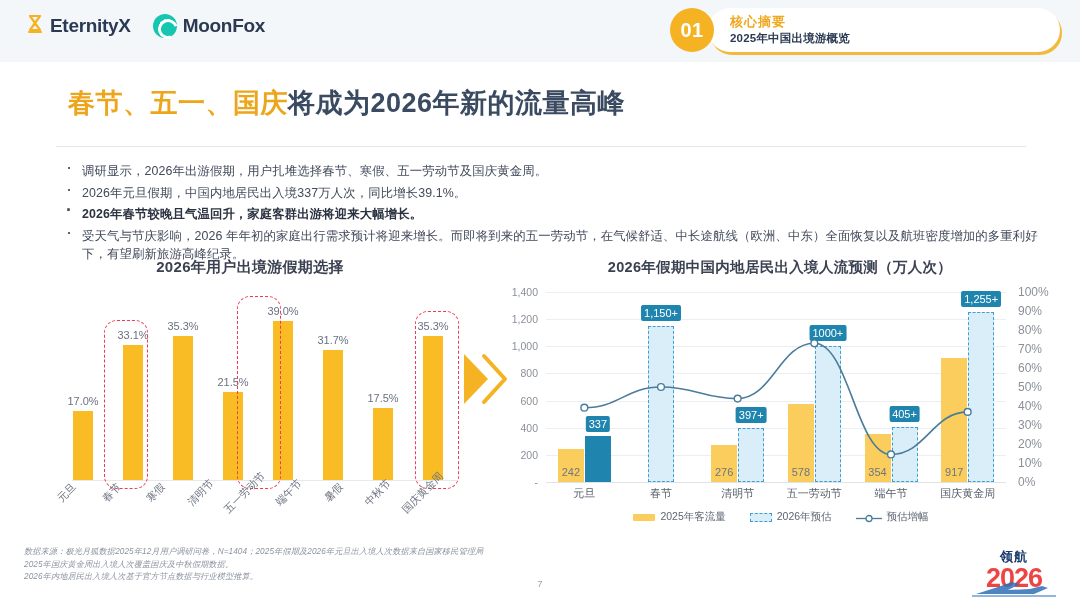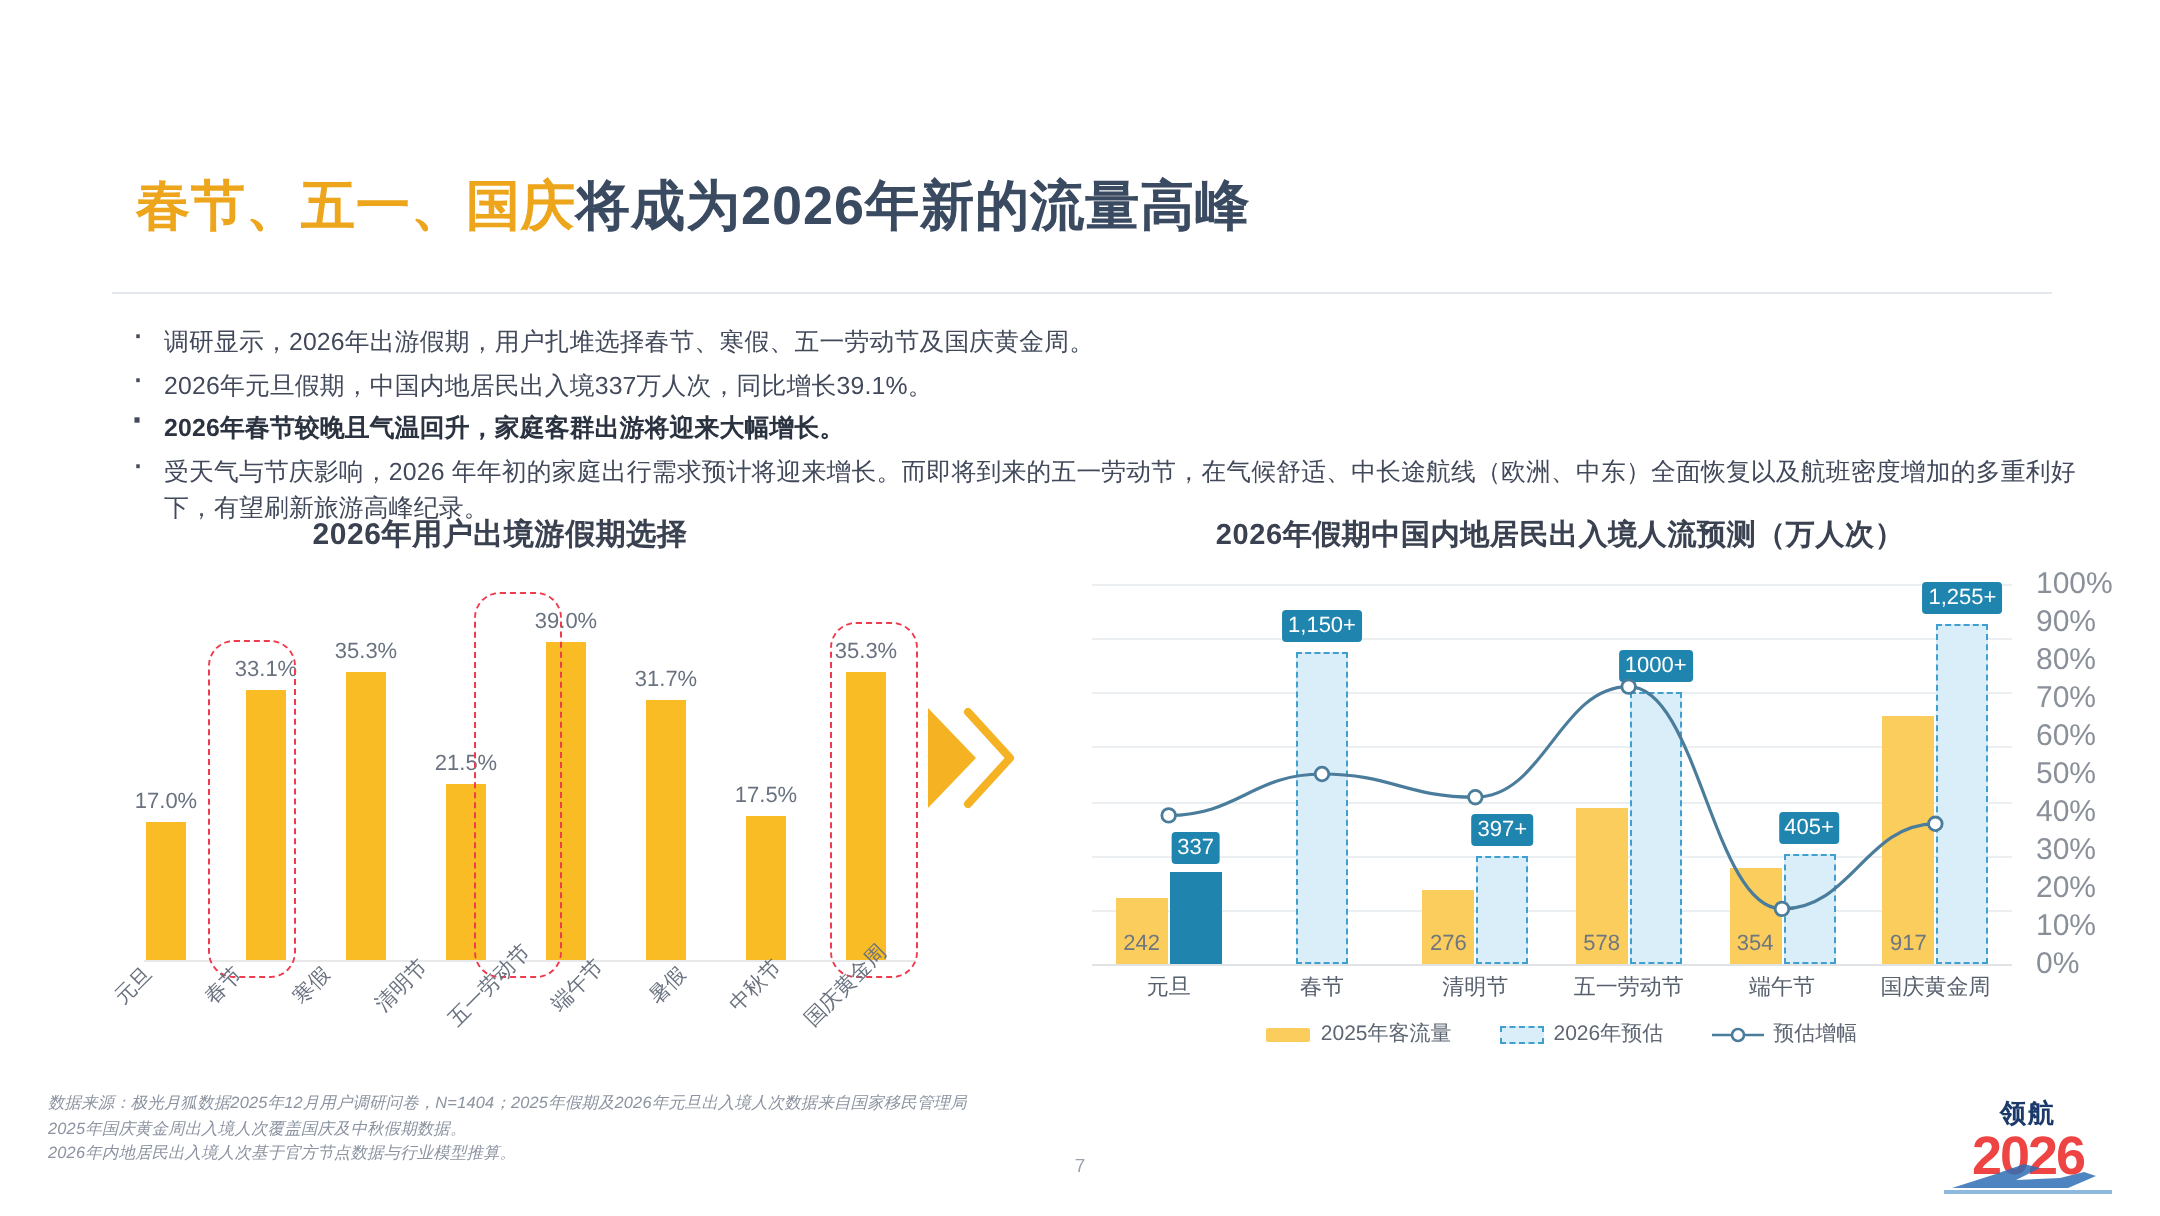--- a/index.html
+++ b/index.html
@@ -98,21 +98,21 @@
   .arrow{position:absolute;left:458px;top:348px;width:54px;height:62px;}
 
   
   .plotR{position:absolute;left:46px;top:34px;width:460px;height:190px;}
   .gridR{position:absolute;inset:0;}
   .gline{position:absolute;left:0;width:460px;height:1px;background:#eceff1;}
   .gline.base{background:#dfe3e6;}
   .yaxisR{position:absolute;left:0;top:34px;width:44px;height:190px;}
   .ytick{position:absolute;right:6px;font-size:10.5px;color:#8a9099;transform:translateY(-50%);text-align:right;}
   .yaxisR2{position:absolute;left:512px;top:34px;width:46px;height:190px;}
-  .ytick2{position:absolute;left:6px;font-size:15px;color:#8a9099;transform:translateY(-50%);}
+  .ytick2{position:absolute;left:6px;font-size:12px;color:#8a9099;transform:translateY(-50%);}
   .barsR{position:absolute;left:0;bottom:0;width:460px;height:190px;display:flex;}
   .grpR{flex:1;position:relative;display:flex;justify-content:center;align-items:flex-end;gap:1px;}
   .bar25{width:26px;background:#fbcd5c;position:relative;}
   .bar26{width:26px;background:#daeef9;border:1.4px dashed #3f9fd0;box-sizing:border-box;position:relative;}
   .bar26.solid{background:#1f85ae;border:none;}
   .v25{
     position:absolute;left:50%;transform:translateX(-50%);bottom:4px;
     font-size:11px;color:#6e7680;white-space:nowrap;
   }
   .v26{
@@ -140,20 +140,46 @@
   .footlogo{position:absolute;right:14px;top:548px;width:104px;height:52px;}
   .fl-t{position:absolute;left:50%;transform:translateX(-50%);top:0;font-size:13px;font-weight:bold;color:#1b3a6b;letter-spacing:1px;}
   .fl-y{position:absolute;left:50%;transform:translateX(-50%);top:15px;font-size:27px;font-weight:bold;color:#ef4444;letter-spacing:-1px;}
   .fl-p{position:absolute;left:6px;top:30px;}
 </style>
 </head>
 <body>
 
 <div class="slide">
 
+  <div class="header">
+    <div class="brandrow">
+      <div class="logo-eternity">
+        <span class="hourglass">
+          <svg width="16" height="22" viewBox="0 0 16 22">
+            <path d="M3 1 H13 L8 8 L13 15 H3 L8 8 Z" fill="none" stroke="#f5b324" stroke-width="2.2" stroke-linejoin="round"></path>
+            <path d="M2 17 H14" stroke="#f5b324" stroke-width="2.2" stroke-linecap="round"></path>
+          </svg>
+        </span>
+        <span class="brand-text">EternityX</span>
+      </div>
+      <div class="logo-moonfox">
+        <span class="moon-circle"></span>
+        <span class="brand-text">MoonFox</span>
+      </div>
+    </div>
+
+    <div class="badge">
+      <div class="badge-bar"></div>
+      <div class="badge-txt">
+        <div class="badge-t1">核心摘要</div>
+        <div class="badge-t2">2025年中国出境游概览</div>
+      </div>
+      <div class="badge-circle">01</div>
+    </div>
+  </div>
 
   <div class="title">
     <span class="hl">春节、五一、国庆</span><span>将成为2026年新的流量高峰</span>
   </div>
   <div class="rule"></div>
 
   <div class="bullets">
     <div class="bullet">调研显示，2026年出游假期，用户扎堆选择春节、寒假、五一劳动节及国庆黄金周。</div>
     <div class="bullet">2026年元旦假期，中国内地居民出入境337万人次，同比增长39.1%。</div>
     <div class="bullet bold">2026年春节较晚且气温回升，家庭客群出游将迎来大幅增长。</div>
@@ -237,20 +263,30 @@
 
   <div class="arrow">
     <svg width="54" height="62" viewBox="0 0 54 62">
       <path d="M6 6 L30 31 L6 56 Z" fill="#f5b324"></path>
       <path d="M26 8 L47 31 L26 54" fill="none" stroke="#f5b324" stroke-width="4" stroke-linejoin="round" stroke-linecap="round"></path>
     </svg>
   </div>
 
   <div class="chart-right">
     <div class="ctitle ctitle-r">2026年假期中国内地居民出入境人流预测（万人次）</div>
+    <div class="yaxisR" id="yaxisR">
+        <div class="ytick" style="top: 0px;">1,400</div>
+        <div class="ytick" style="top: 27.1429px;">1,200</div>
+        <div class="ytick" style="top: 54.2857px;">1,000</div>
+        <div class="ytick" style="top: 81.4286px;">800</div>
+        <div class="ytick" style="top: 108.571px;">600</div>
+        <div class="ytick" style="top: 135.714px;">400</div>
+        <div class="ytick" style="top: 162.857px;">200</div>
+        <div class="ytick" style="top: 190px;">-</div>
+      </div>
     <div class="yaxisR2" id="yaxisR2">
         <div class="ytick2" style="top: 0px;">100%</div>
         <div class="ytick2" style="top: 19px;">90%</div>
         <div class="ytick2" style="top: 38px;">80%</div>
         <div class="ytick2" style="top: 57px;">70%</div>
         <div class="ytick2" style="top: 76px;">60%</div>
         <div class="ytick2" style="top: 95px;">50%</div>
         <div class="ytick2" style="top: 114px;">40%</div>
         <div class="ytick2" style="top: 133px;">30%</div>
         <div class="ytick2" style="top: 152px;">20%</div>

